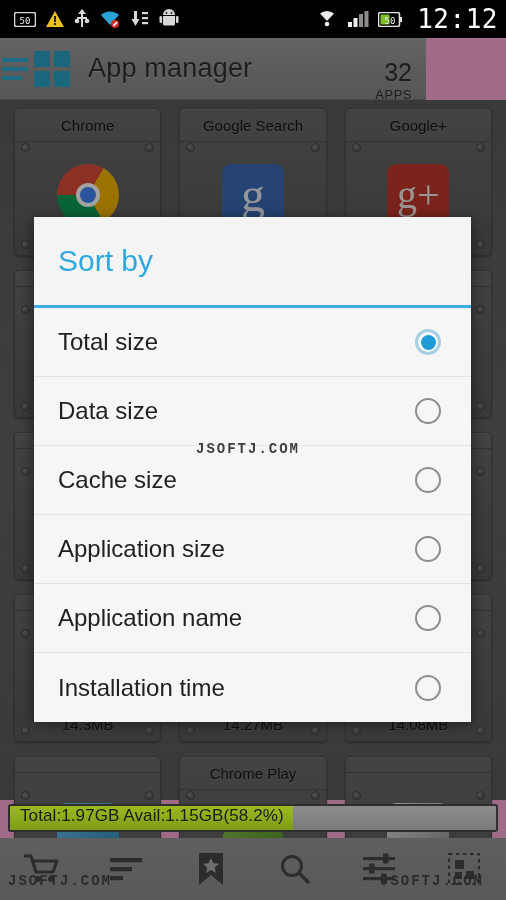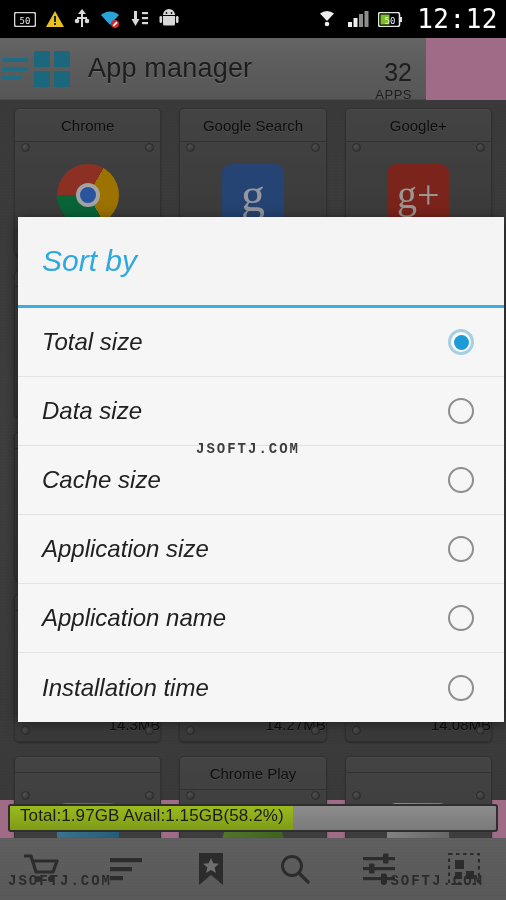--- a/index.html
+++ b/index.html
@@ -59,21 +59,21 @@
     display: grid; grid-template-columns: repeat(3, 1fr); gap: 14px 18px;
     background:
       repeating-linear-gradient(0deg, rgba(255,255,255,.012) 0 1px, transparent 1px 3px),
       linear-gradient(180deg,#5a5a5a 0%,#626262 50%,#5a5a5a 100%);
   }
   .tile {
     position: relative; height: 148px; border-radius: 5px;
     background: linear-gradient(180deg,#6a6a6a 0%,#626262 40%,#5a5a5a 100%);
     border: 1px solid #4e4e4e;
     box-shadow: 0 1px 2px rgba(0,0,0,.32), inset 0 1px 0 rgba(255,255,255,.07);
-    display:flex; flex-direction:column; align-items:flex-end; overflow:hidden;
+    display:flex; flex-direction:column; align-items:center; overflow:hidden;
   }
   .tile .tname {
     width:100%; text-align:center; font-size:15px; color:#151515;
     padding: 8px 4px 7px; border-bottom: 1px solid #4f4f4f;
     text-shadow: 0 1px 0 rgba(255,255,255,.1);
     white-space:nowrap; overflow:hidden; text-overflow:ellipsis;
   }
   .tile .ibody { flex:1; display:flex; align-items:center; justify-content:center; width:100%; position:relative;}
   .tile .tsize { font-size:15px; color:#161616; padding-bottom:8px; text-shadow:0 1px 0 rgba(255,255,255,.1); }
   .screw { position:absolute; width:9px; height:9px; border-radius:50%;
@@ -132,22 +132,22 @@
   .wm {
     position:absolute; z-index:45; color:#2b2b2b; font-family:Liberation Mono, monospace;
     font-size:14px; letter-spacing:2px; pointer-events:none; font-weight:bold;
   }
   #wm1 { left:196px; top:441px; color:#3c3c3c; }
   #wm2 { left:8px;  top:873px; }
   #wm3 { left:380px; top:873px; }
 
   
   #dialog {
-    position:absolute; left:18px; top:217px; width:486px; height:502px; z-index:40;
-    background:#f4f4f4; box-shadow: 0 3px 14px rgba(0,0,0,.55); font-style: italic;
+    position:absolute; left:34px; top:217px; width:437px; height:502px; z-index:40;
+    background:#f4f4f4; box-shadow: 0 3px 14px rgba(0,0,0,.55);
   }
   #dlgtitle {
     height:88px; display:flex; align-items:center; padding-left:24px;
     color:#2fa8e0; font-size:30px; font-weight:400;
   }
   #dlgrule { height:3px; background:#3aaee0; }
   #dlglist { }
   .row {
     height:69px; display:flex; align-items:center; padding:0 0 0 24px;
     border-bottom:1px solid #e3e3e3; background:#f6f6f6;

